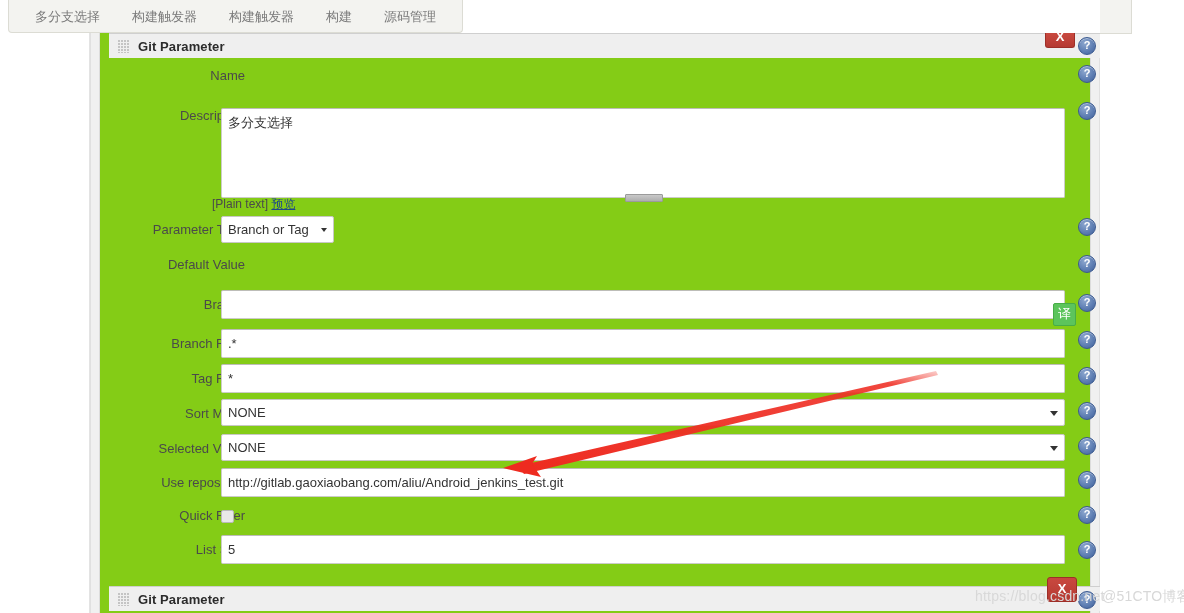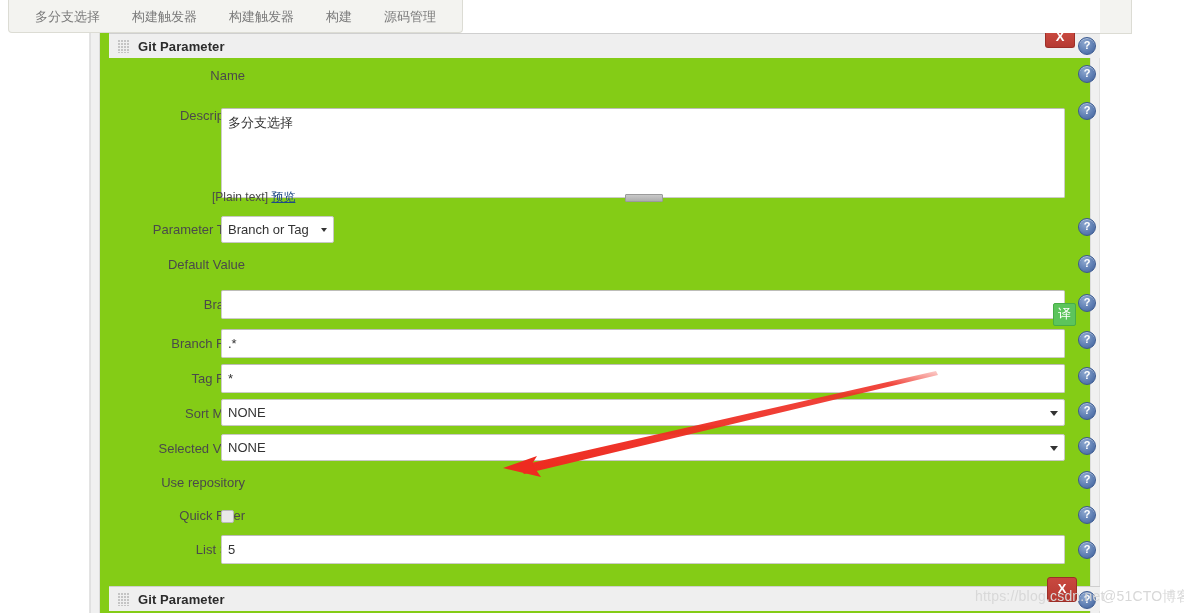--- a/index.html
+++ b/index.html
@@ -362,21 +362,21 @@
       </div>
 
       <div class="form-row" style="top:69px;height:126px;">
         <div class="row-label" style="top:6px;">Description</div>
         <div class="row-field" style="top:0;margin-top:6px;">
           <textarea class="txt" style="">多分支选择</textarea>
           <div class="ta-grip" style="left:50%;margin-left:-18px;top:86px;"></div>
         </div>
       </div>
 
-      <div class="plaintext-line" style="top:156px;">
+      <div class="plaintext-line" style="top:163px;">
         <span>[Plain text]</span>
         <a>预览</a>
       </div>
 
       <div class="form-row" style="top:183px;height:32px;">
         <div class="row-label" style="top:6px;">Parameter Type</div>
         <div class="row-field" style="top:0;">
           <div class="sel-wrap small">
             <select class="sel">
               <option>Branch or Tag</option>
@@ -430,20 +430,23 @@
             <select class="sel">
               <option>NONE</option>
             </select>
             <span class="sel-arrow"></span>
           </div>
         </div>
       </div>
 
       <div class="form-row" style="top:435px;height:34px;">
         <div class="row-label" style="top:7px;">Use repository</div>
+        <div class="row-field" style="top:0;">
+          <input class="txt tall" type="text" value="http://gitlab.gaoxiaobang.com/aliu/Android_jenkins_test.git" style="">
+        </div>
       </div>
 
       <div class="form-row" style="top:470px;height:30px;">
         <div class="row-label" style="top:5px;">Quick Filter</div>
         <div class="row-field" style="top:5px;">
           <span class="chk"></span>
         </div>
       </div>
 
       <div class="form-row" style="top:502px;height:34px;">

